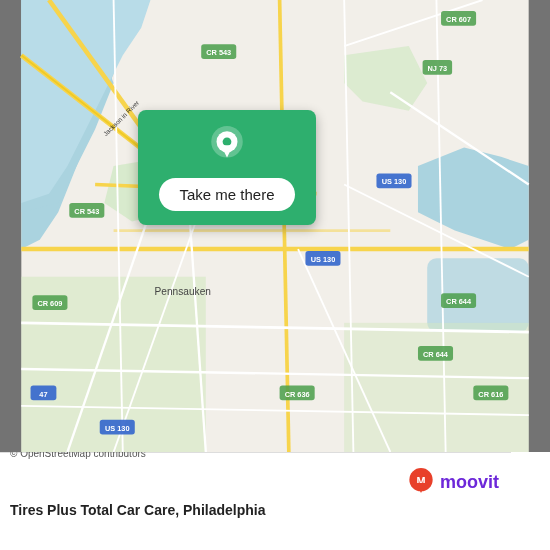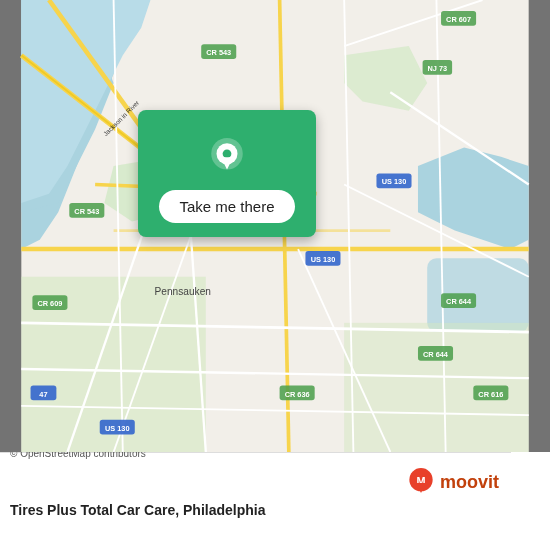--- a/index.html
+++ b/index.html
@@ -28,21 +28,21 @@
     }
 
     
     #tooltip-card {
       position: absolute;
       top: 110px;
       left: 138px;
       width: 178px;
       background: #2eaf6e;
       border-radius: 8px;
-      padding: 28px 14px 14px 14px;
+      padding: 16px 14px 14px 14px;
       display: flex;
       flex-direction: column;
       align-items: center;
       box-shadow: 0 4px 12px rgba(0,0,0,0.3);
     }
 
     #pin-icon {
       width: 42px;
       height: 42px;
       margin-bottom: 10px;
@@ -97,21 +97,21 @@
     }
 
     #moovit-icon {
       width: 30px;
       height: 30px;
     }
 
     #moovit-text {
       font-size: 18px;
       font-weight: 700;
-      color: #c2410c;
+      color: #6d28d9;
     }
   </style>
 </head>
 <body>
 
 <div id="map-container">
 
   <svg id="map-bg" viewBox="0 0 550 490" xmlns="http://www.w3.org/2000/svg">
 
     <rect width="550" height="490" fill="#f2efe9"></rect>

